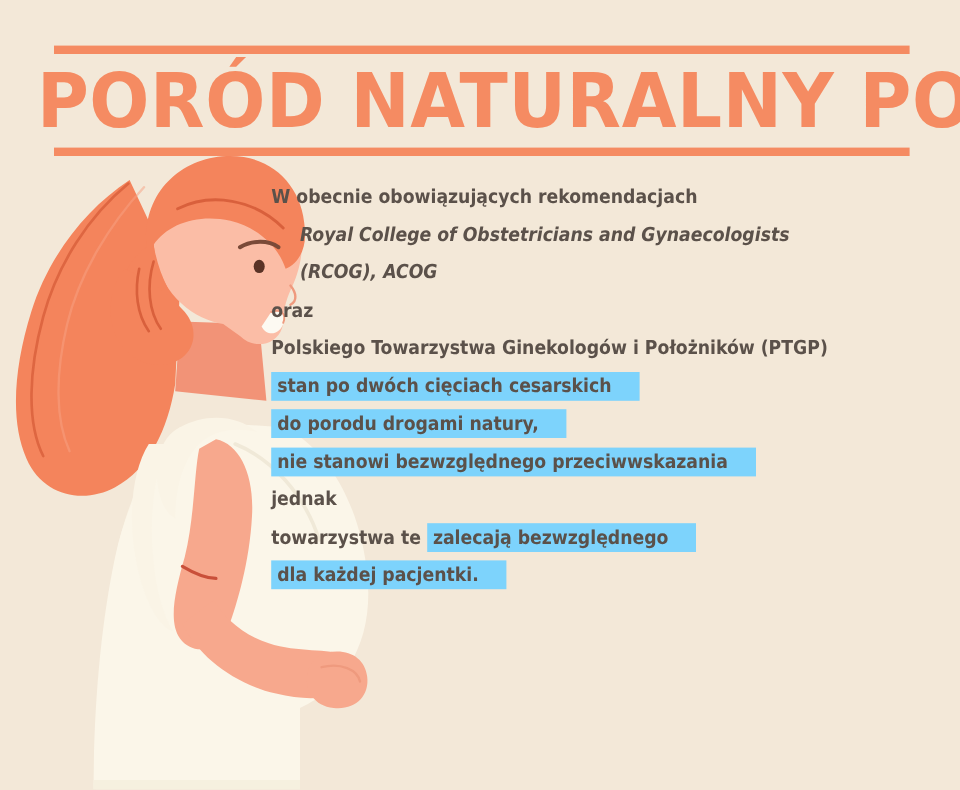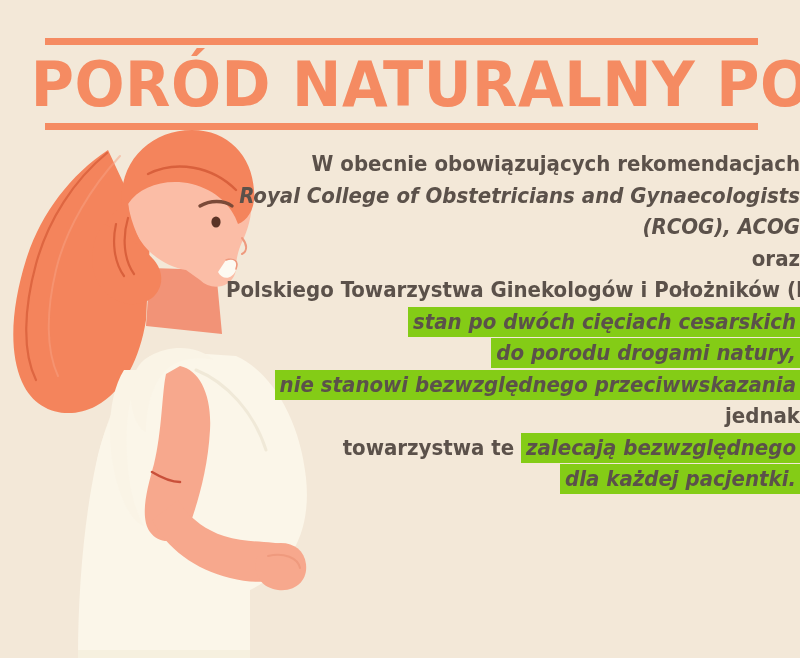--- a/index.html
+++ b/index.html
@@ -65,39 +65,39 @@
     height: 538px;
   }
   #illustration svg { display: block; }
 
   
   #body-text {
     position: absolute;
     left: 226px;
     top: 148px;
     width: 574px;
-    text-align: right;
+    text-align: left;
     color: #5b514a;
     font-family: "Liberation Sans Narrow", "DejaVu Sans Condensed", "Liberation Sans", sans-serif;
     font-weight: bold;
-    font-size: 22px;
+    font-size: 16px;
     line-height: 31.5px;
   }
   #body-text .line {
     display: block;
     white-space: nowrap;
   }
   #body-text .italic {
     font-style: italic;
+    margin-left: 24px;
   }
   #body-text .hl {
-    background: #84cc16;
-    padding: 2px 4px 3px 5px;
+    background: #7dd3fc;
+    padding: 2px 23px 3px 5px;
     box-decoration-break: clone;
-    font-style: italic;
     -webkit-box-decoration-break: clone;
   }
 </style>
 </head>
 <body>
 
 <div id="poster">
 
   <div id="title-block">
     <div class="rule top"></div>

